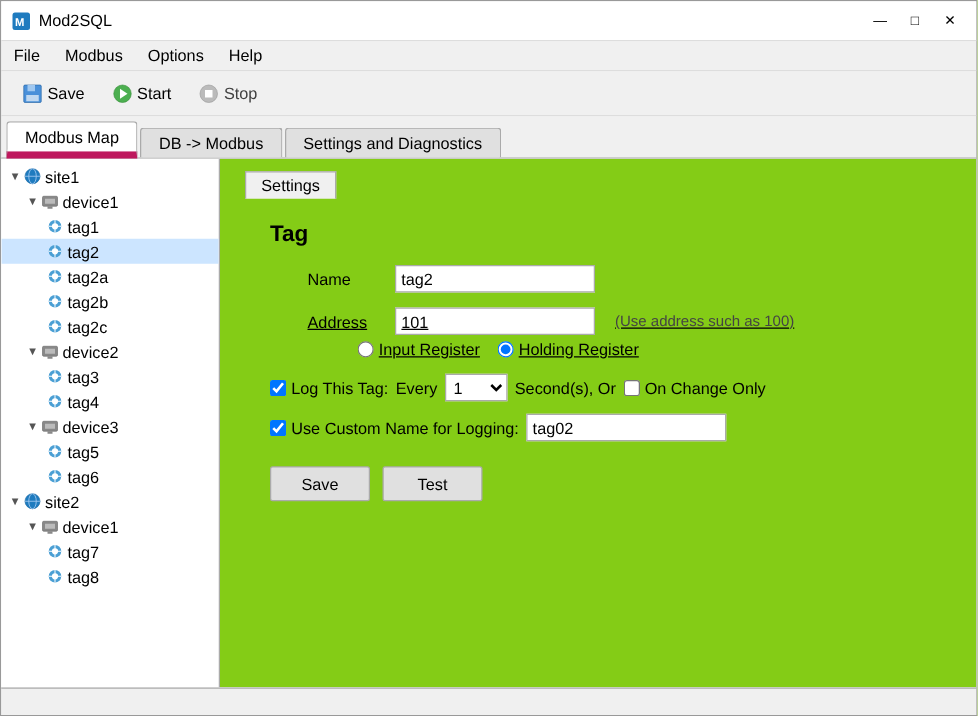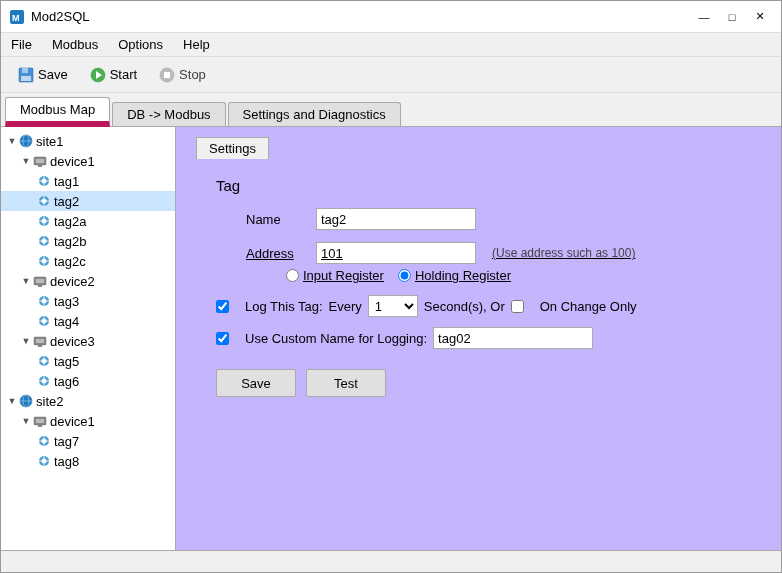--- a/index.html
+++ b/index.html
@@ -143,26 +143,26 @@
       align-items: center;
       justify-content: center;
       font-size: 9px;
       color: #555;
       cursor: pointer;
       flex-shrink: 0;
     }
     .settings-panel {
       flex: 1;
       padding: 10px 20px;
-      background: #c4b5fd;
+      background: #84cc16;
       overflow-y: auto;
     }
     .section-header {
-      font-size: 15px;
-      font-weight: normal;
+      font-size: 18px;
+      font-weight: bold;
       margin: 6px 0 14px 20px;
     }
     .form-row {
       display: flex;
       align-items: center;
       margin-bottom: 12px;
       margin-left: 20px;
     }
     .form-label {
       width: 70px;
@@ -192,21 +192,21 @@
       display: flex;
       align-items: center;
       margin-bottom: 10px;
       margin-left: 20px;
       gap: 6px;
       flex-wrap: nowrap;
     }
     .checkbox-label {
       display: flex;
       align-items: center;
-      gap: 16px;
+      gap: 4px;
       font-size: 13px;
       cursor: pointer;
     }
     .log-select {
       height: 22px;
       border: 1px solid #aaa;
       background: #fff;
       font-size: 13px;
       padding: 0 2px;
       width: 50px;

